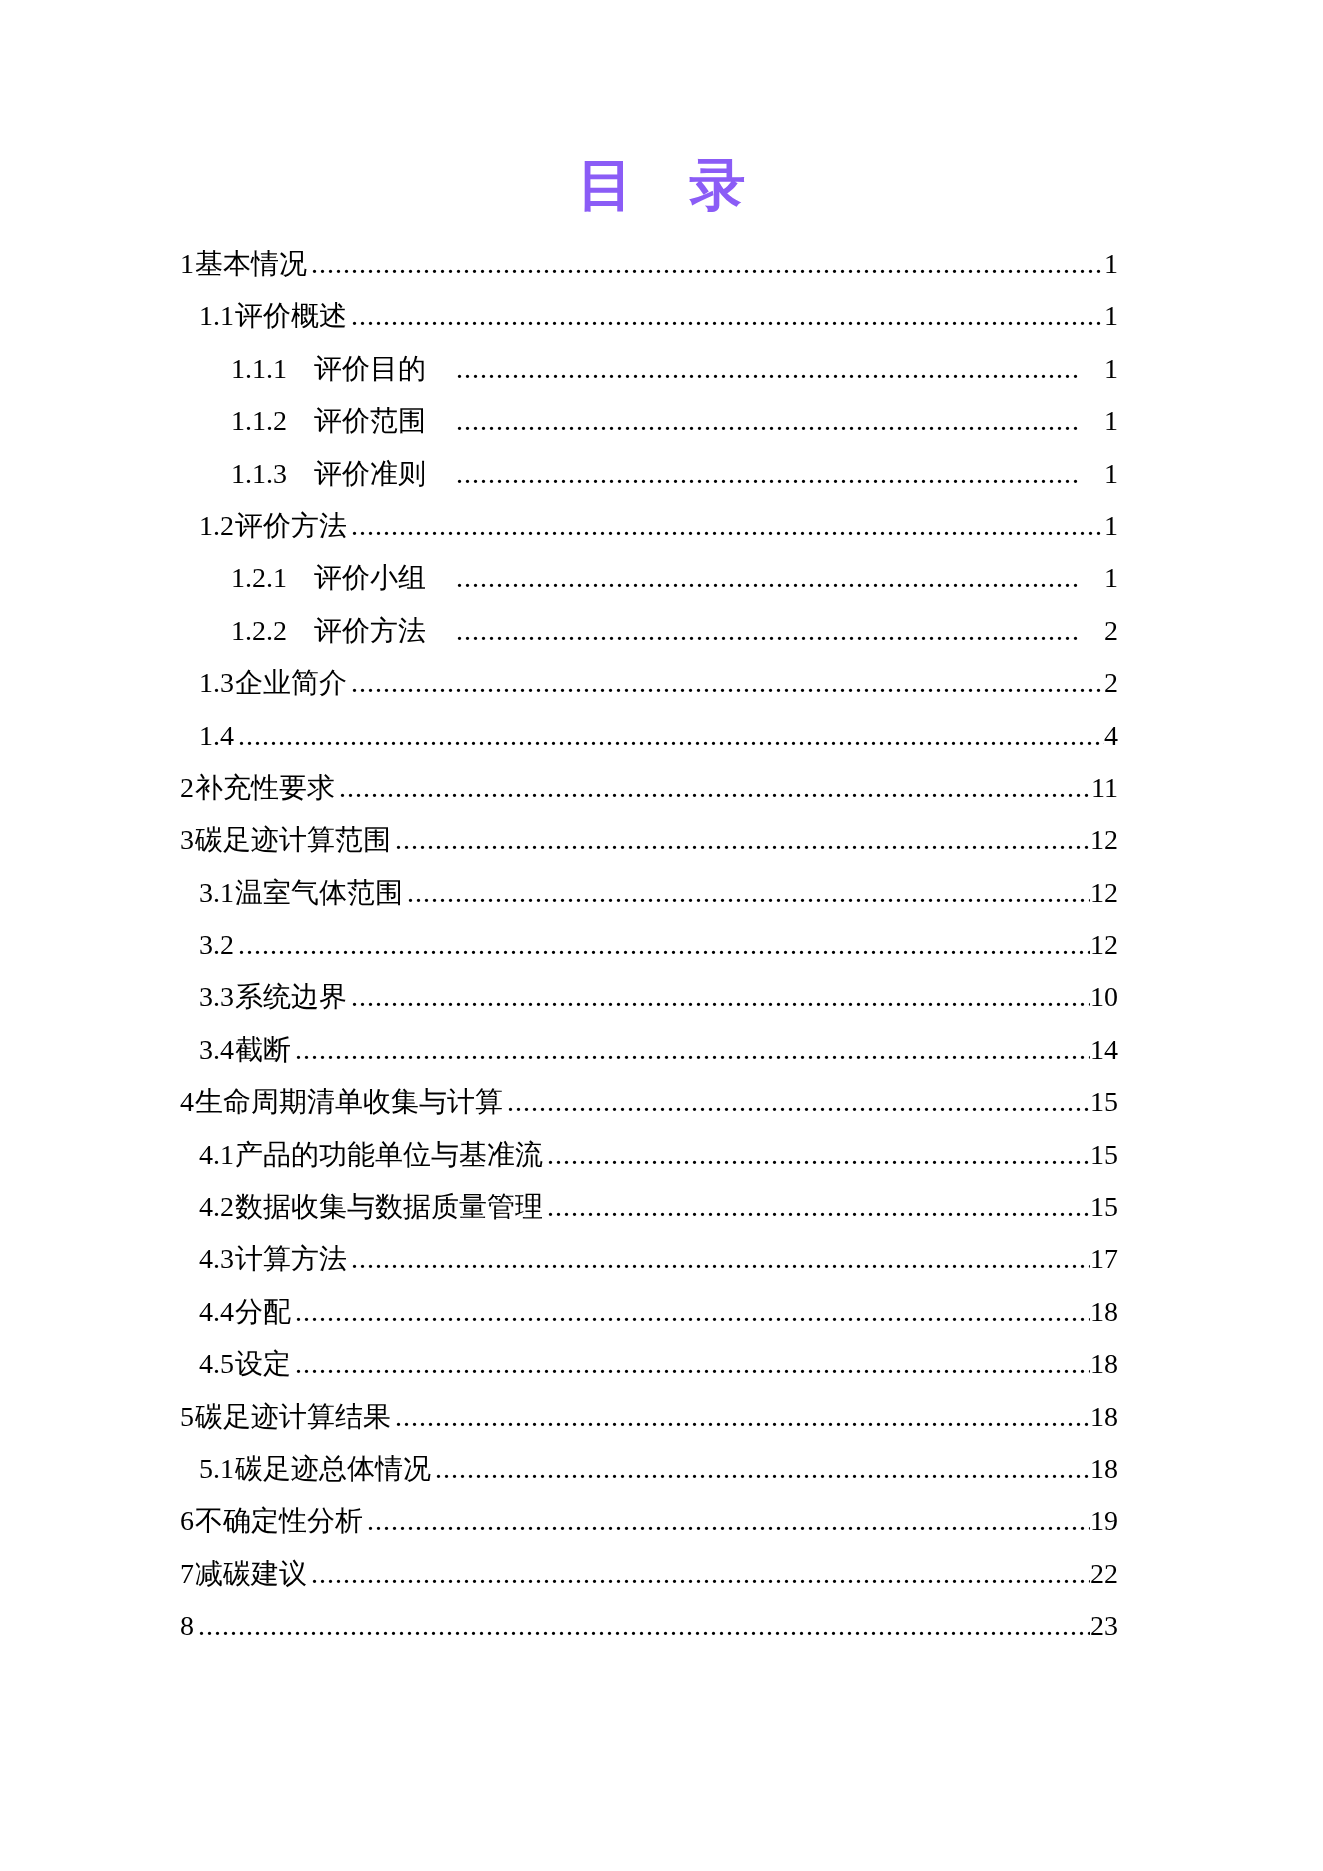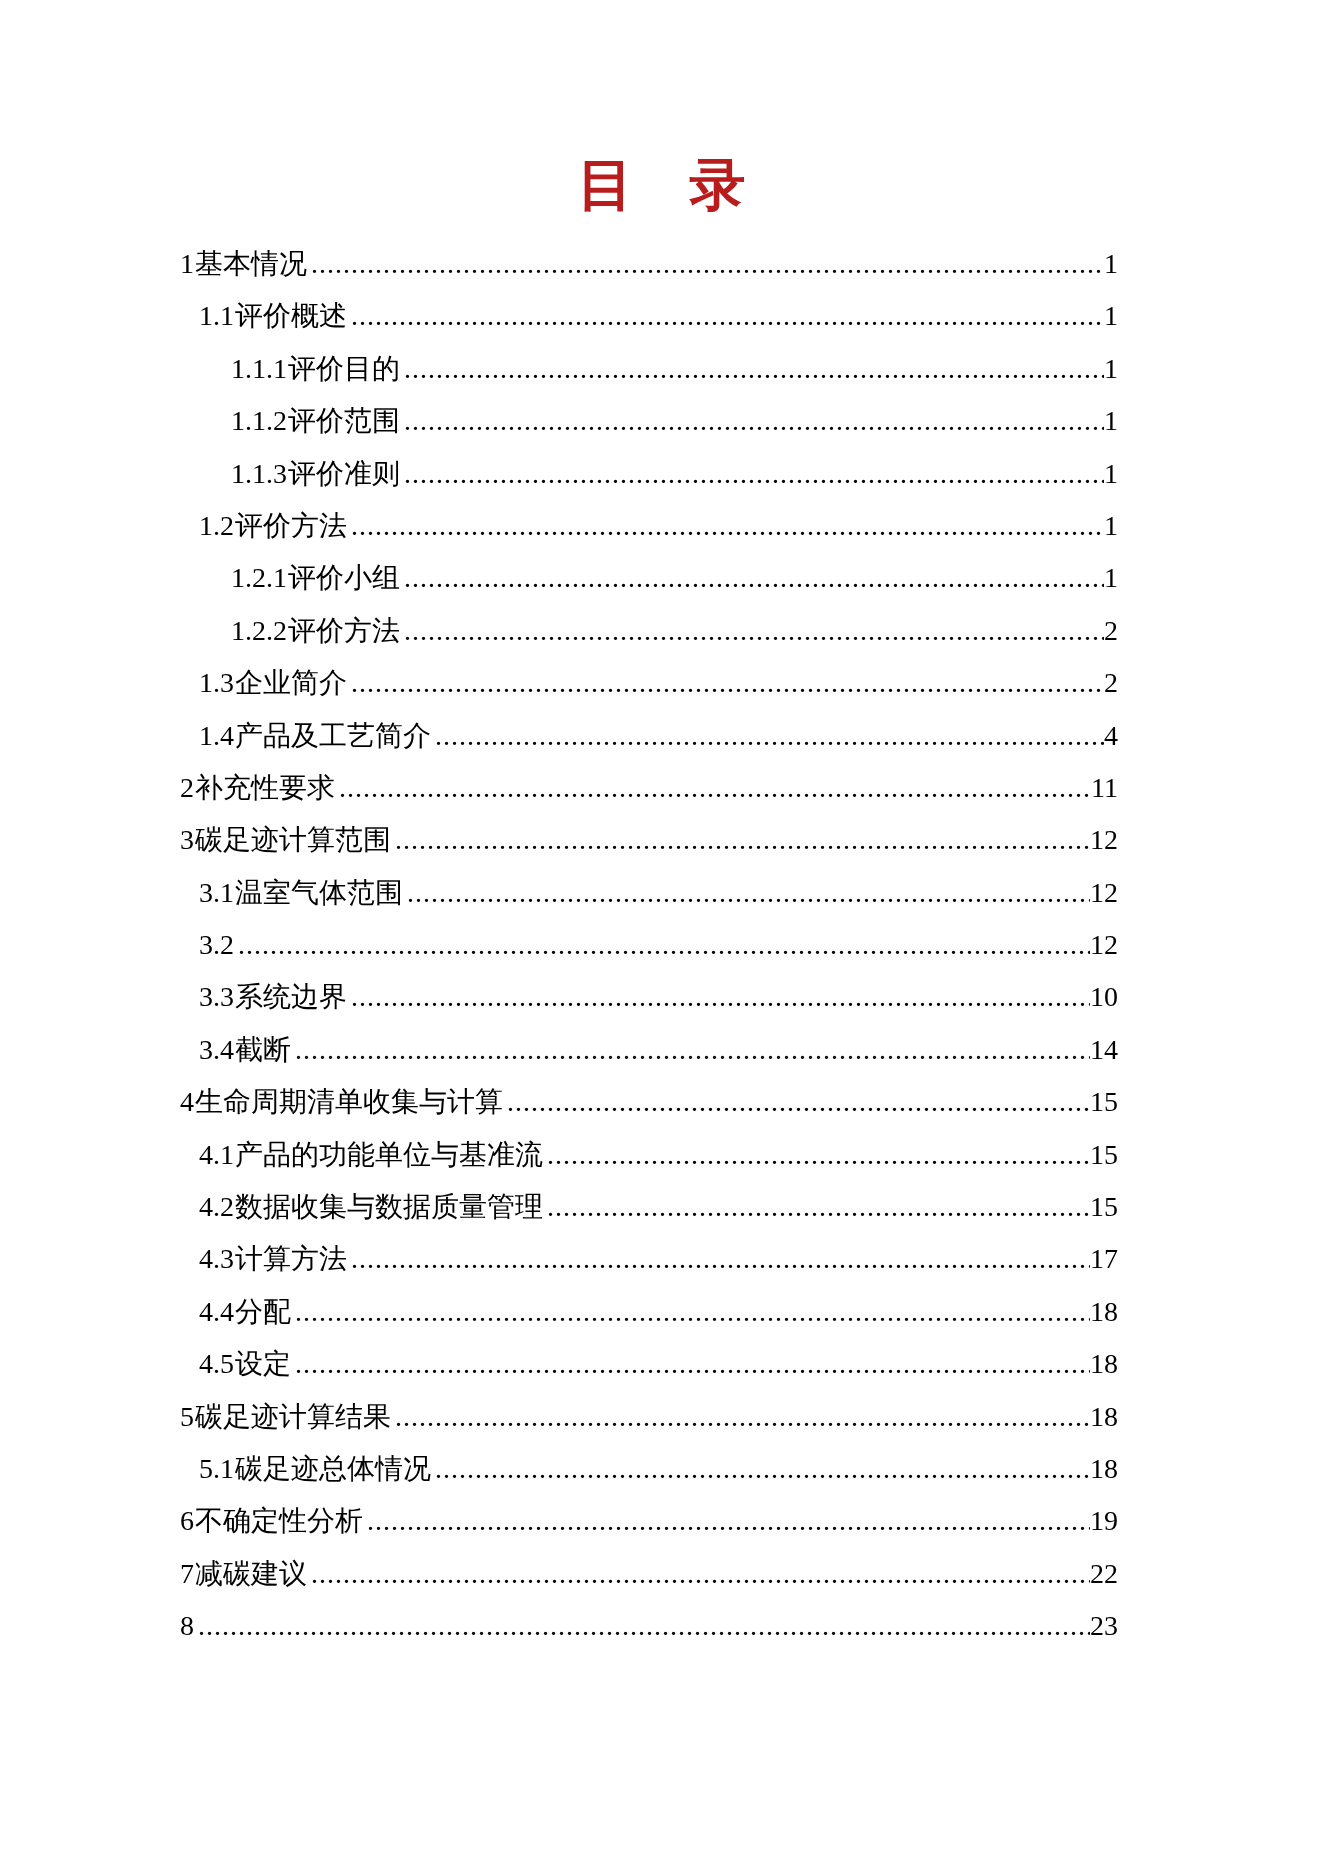--- a/index.html
+++ b/index.html
@@ -20,38 +20,38 @@
     height: 1871px;
     background: #ffffff;
   }
   .toc-title {
     margin: 150px 0 0 0;
     padding: 0;
     text-align: center;
     font-size: 56px;
     font-weight: bold;
     line-height: 70px;
-    color: #b91c1c;
+    color: #8b5cf6;
     font-family: "Liberation Serif", "DejaVu Serif", serif;
   }
   .toc-list {
     margin: 18px 0 0 180px;
     width: 938px;
   }
   .toc-row {
     display: flex;
     align-items: baseline;
     font-size: 28px;
     line-height: 52.4px;
     height: 52.4px;
     white-space: nowrap;
     color: #000000;
   }
   .toc-row.level-2 { padding-left: 19px; }
-  .toc-row.level-3 { padding-left: 51px; }
+  .toc-row.level-3 { padding-left: 51px; gap: 26px; }
   .toc-num {
     flex: 0 0 auto;
   }
   .toc-text {
     flex: 0 0 auto;
     margin-left: 1px;
   }
   .toc-leader {
     flex: 1 1 auto;
     overflow: hidden;
@@ -122,21 +122,20 @@
     <span class="toc-page">2</span>
   </div>
       <div class="toc-row level-2">
     <span class="toc-num">1.3</span>
     <span class="toc-text">企业简介</span>
     <span class="toc-leader">................................................................................................................................................................................................................................................</span>
     <span class="toc-page">2</span>
   </div>
       <div class="toc-row level-2">
     <span class="toc-num">1.4</span>
-    <span class="toc-text">产品及工艺简介</span>
     <span class="toc-leader">................................................................................................................................................................................................................................................</span>
     <span class="toc-page">4</span>
   </div>
       <div class="toc-row level-1">
     <span class="toc-num">2</span>
     <span class="toc-text">补充性要求</span>
     <span class="toc-leader">................................................................................................................................................................................................................................................</span>
     <span class="toc-page">11</span>
   </div>
       <div class="toc-row level-1">

